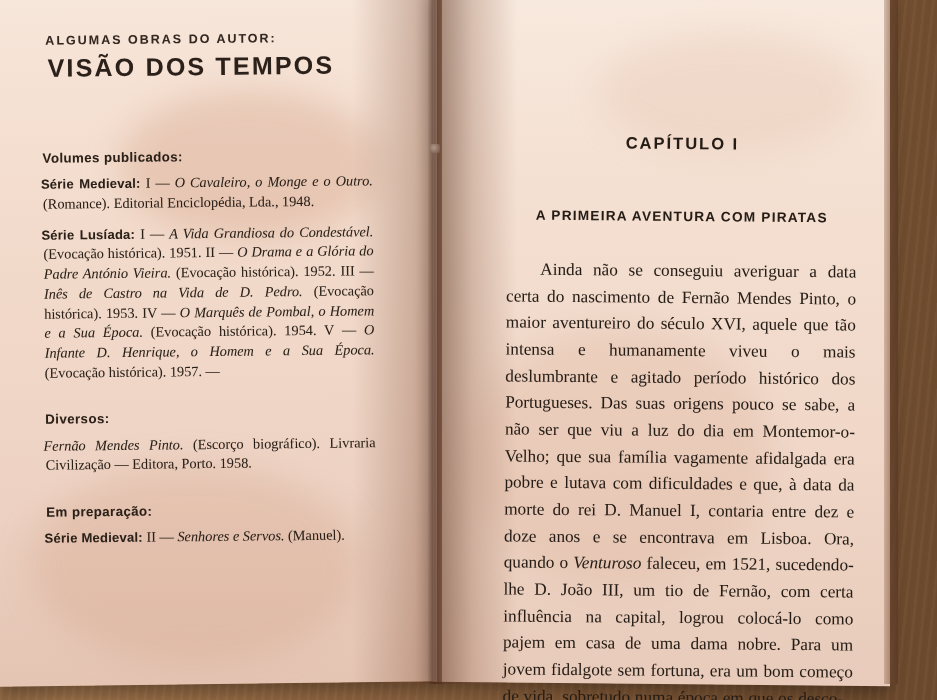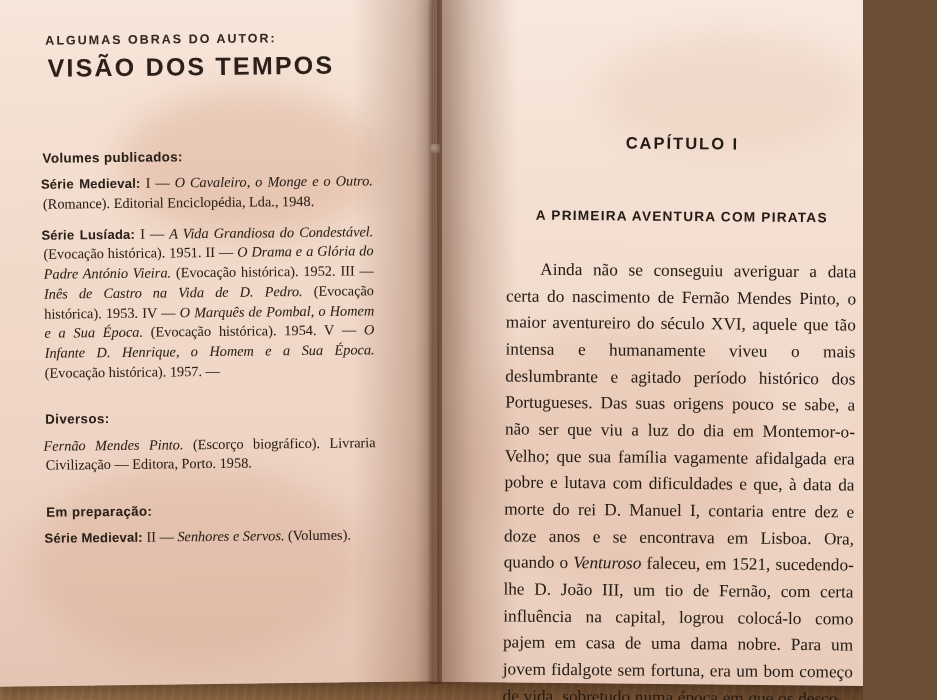--- a/index.html
+++ b/index.html
@@ -2,21 +2,21 @@
 <html><head>
 <meta charset="utf-8">
 <style>
   html, body {
     margin: 0;
     padding: 0;
     background: #6b4e34;
   }
   .page-photo {
     position: relative;
-    width: 863px;
+    width: 937px;
     height: 700px;
     overflow: hidden;
     font-family: "Liberation Serif", serif;
     background: #ec4899;
   }
   
   .backdrop {
     position: absolute;
     inset: 0;
     background:
@@ -247,21 +247,21 @@
 
         <p class="entry">
           <i>Fernão Mendes Pinto.</i><span> (Escorço biográfico). Livraria Civilização — Editora, Porto. 1958.</span>
         </p>
 
         <div class="spacer-lg"></div>
 
         <p class="sect-head">Em preparação:</p>
 
         <p class="entry">
-          <b>Série Medieval:</b><span> II — </span><i>Senhores e Servos.</i><span> (Volumes).</span>
+          <b>Série Medieval:</b><span> II — </span><i>Senhores e Servos.</i><span> (Manuel).</span>
         </p>
 
       </div>
     </div>
 
     <div class="right-text">
       <p class="chapter">CAPÍTULO I</p>
       <p class="subtitle">A PRIMEIRA AVENTURA COM PIRATAS</p>
       <p class="body-par">
         <span>Ainda não se conseguiu averiguar a data certa do nascimento de Fernão Mendes Pinto, o maior aventureiro do século XVI, aquele que tão intensa e humanamente viveu o mais deslumbrante e agitado período histórico dos Portugueses. Das suas origens pouco se sabe, a não ser que viu a luz do dia em Montemor-o-Velho; que sua família vagamente afidalgada era pobre e lutava com dificuldades e que, à data da morte do rei D. Manuel I, contaria entre dez e doze anos e se encontrava em Lisboa. Ora, quando o </span><i>Venturoso</i><span> faleceu, em 1521, sucedendo-lhe D. João III, um tio de Fernão, com certa influência na capital, logrou colocá-lo como pajem em casa de uma dama nobre. Para um jovem fidalgote sem fortuna, era um bom começo de vida, sobretudo numa época em que os desco-</span>

